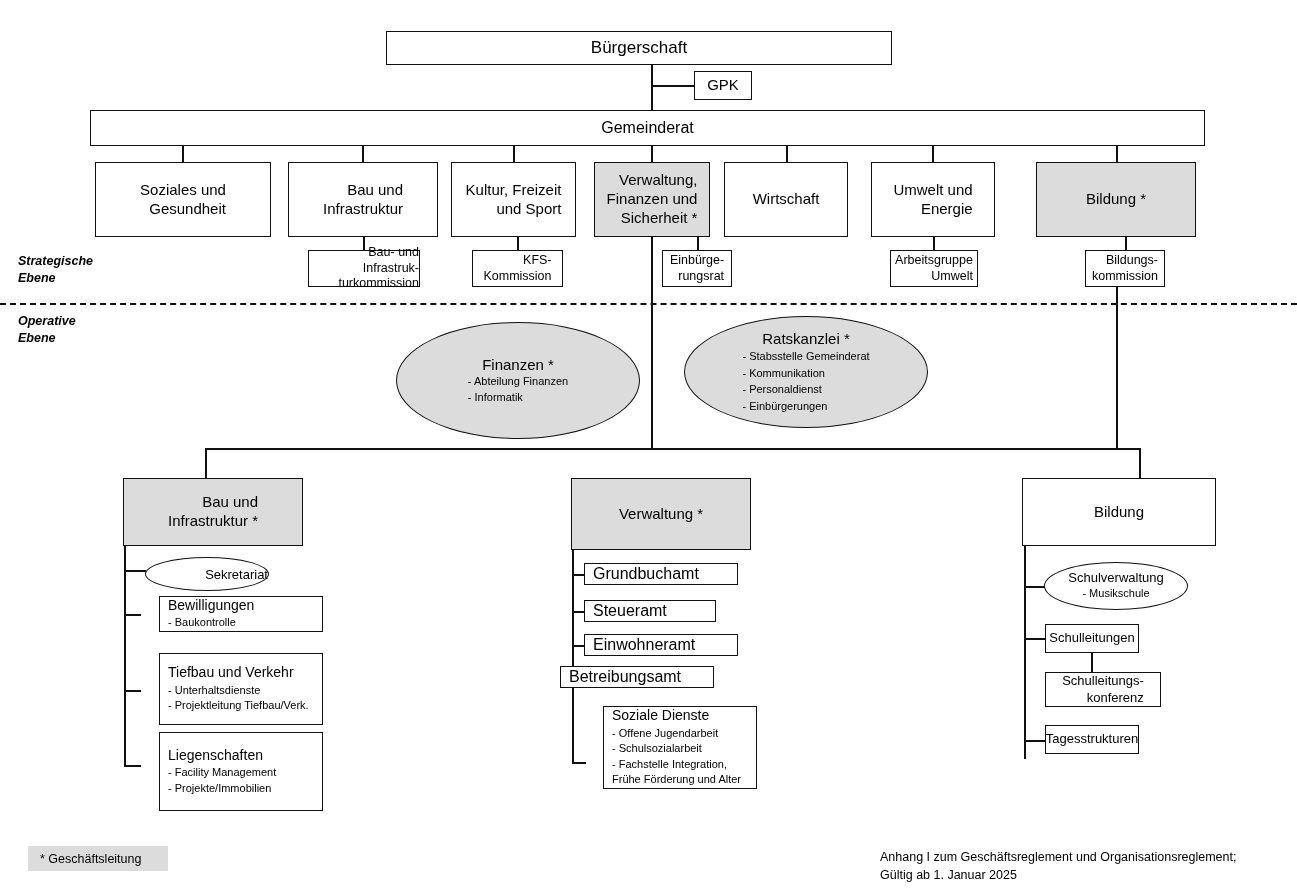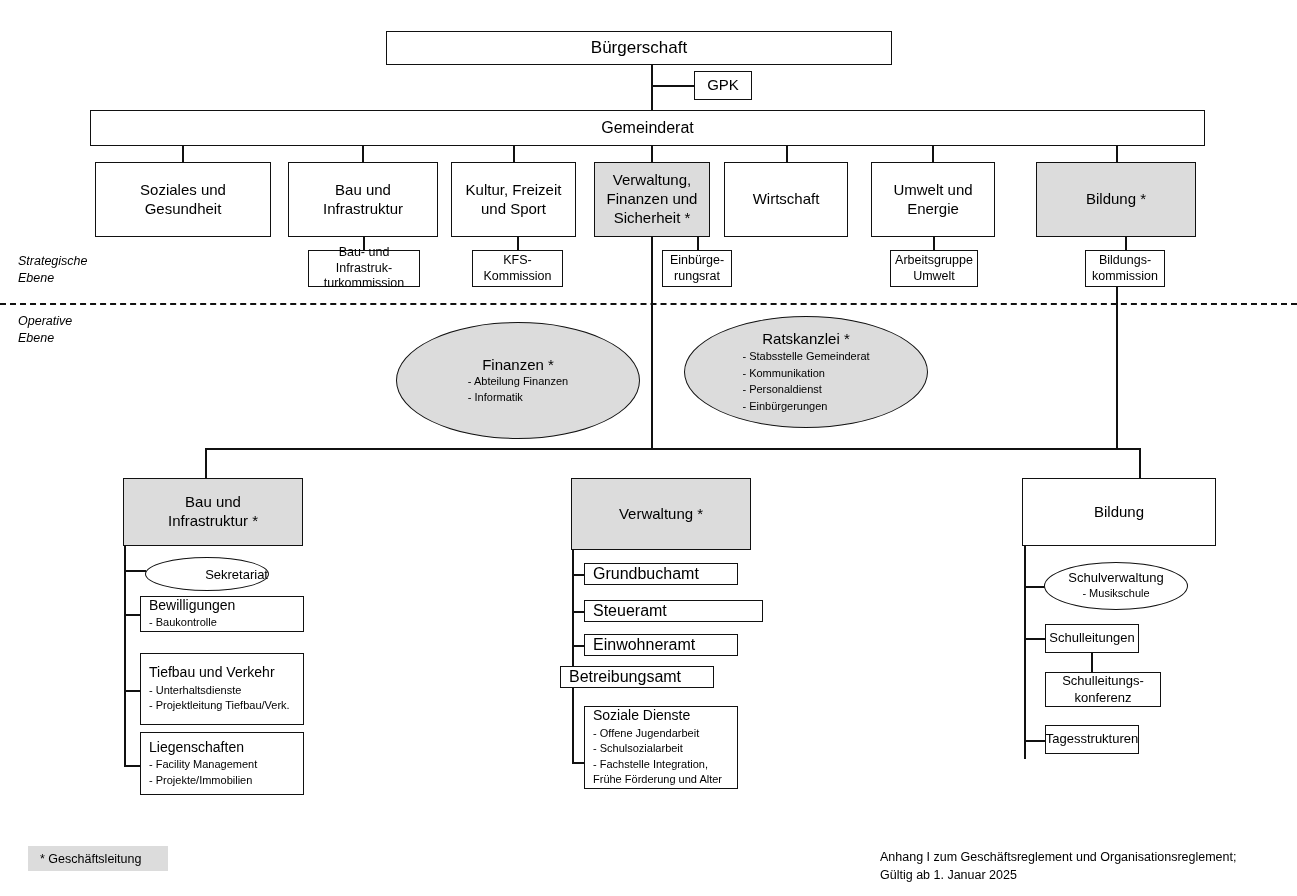--- a/index.html
+++ b/index.html
@@ -1,23 +1,23 @@
 <!DOCTYPE html>
 <html><head>
 <meta charset="utf-8">
 <style>
   html,body{margin:0;padding:0;background:#ffffff;}
   body{font-family:"Liberation Sans", sans-serif;color:#000;}
   #page{position:relative;width:1297px;height:896px;overflow:hidden;background:#fff;}
 
   .box{position:absolute;box-sizing:border-box;border:1.5px solid #111;background:#fff;
        display:flex;flex-direction:column;align-items:center;justify-content:center;
-       text-align:center;line-height:1.25;}
+       text-align:right;line-height:1.25;}
   .box.shaded{background:#dcdcdc;}
-  .box.listbox{align-items:flex-start;justify-content:center;text-align:left;}
+  .box.listbox{align-items:flex-start;justify-content:center;text-align:left;margin-left:19px;}
 
   .ttl{font-size:15px;white-space:pre-line;}
   .ttl-sm{font-size:12.5px;white-space:pre-line;}
   .ttl-big{font-size:16px;font-weight:normal;}
 
   .listbox .lhead{font-size:14px;margin-bottom:1px;}
   .listbox .litem{font-size:11px;line-height:1.42;white-space:pre-line;}
   .pad{padding-left:8px;padding-right:5px;}
 
   .ell{position:absolute;box-sizing:border-box;border:1.5px solid #111;background:#fff;
@@ -26,21 +26,21 @@
   .ell.shaded{background:#dcdcdc;}
   .ell .ehead{font-size:15px;}
   .ell .elist{font-size:11px;line-height:1.5;text-align:left;white-space:pre-line;}
 
   .ln{position:absolute;background:#111;}
   .lnv{width:1.5px;}
   .lnh{height:1.5px;}
 
   .dash{position:absolute;left:0;right:0;border-top:2px dashed #111;}
 
-  .lvl{position:absolute;font-style:italic;font-size:12.5px;line-height:1.35;white-space:pre-line;}
+  .lvl{position:absolute;font-style:italic;font-size:12.5px;line-height:1.35;white-space:pre-line;font-weight:bold;}
 
   
   #logo{position:absolute;}
   #logo .wm{font-style:italic;font-weight:bold;font-size:34px;letter-spacing:-0.5px;
             text-align:right;line-height:1;}
   #logo .bar{height:11px;background:#FFDD00;position:absolute;}
   #logo .dot{width:17px;height:17px;border-radius:50%;background:#E2001A;position:absolute;}
 
   #legend{position:absolute;background:#dcdcdc;display:flex;align-items:center;
           justify-content:flex-start;padding-left:12px;box-sizing:border-box;font-size:12.5px;}
@@ -178,38 +178,38 @@
   </div>
 
   <div class="ln lnh" style="left:124px;top:690px;width:17px;"></div>
   <div class="box listbox pad" style="left:140px;top:653px;width:164px;height:72px;">
     <div class="lhead">Tiefbau und Verkehr</div>
     <div class="litem">- Unterhaltsdienste
 - Projektleitung Tiefbau/Verk.</div>
   </div>
 
   <div class="ln lnh" style="left:124px;top:765px;width:17px;"></div>
-  <div class="box listbox pad" style="left:140px;top:732px;width:164px;height:63px;">
+  <div class="box listbox pad" style="left:140px;top:732px;width:164px;height:79px;">
     <div class="lhead">Liegenschaften</div>
     <div class="litem">- Facility Management
 - Projekte/Immobilien</div>
   </div>
 
   <div class="box shaded" style="left:571px;top:478px;width:180px;height:72px;">
     <div class="ttl">Verwaltung *</div>
   </div>
   <div class="ln lnv" style="left:572px;top:550px;height:213px;"></div>
 
   <div class="ln lnh" style="left:572px;top:574px;width:14px;"></div>
   <div class="box" style="left:584px;top:563px;width:154px;height:22px;">
     <div class="lhead" style="margin:0;padding-left:8px;align-self:flex-start;">Grundbuchamt</div>
   </div>
 
   <div class="ln lnh" style="left:572px;top:611px;width:14px;"></div>
-  <div class="box" style="left:584px;top:600px;width:179px;height:22px;">
+  <div class="box" style="left:584px;top:600px;width:132px;height:22px;">
     <div class="lhead" style="margin:0;padding-left:8px;align-self:flex-start;">Steueramt</div>
   </div>
 
   <div class="ln lnh" style="left:572px;top:645px;width:14px;"></div>
   <div class="box" style="left:584px;top:634px;width:154px;height:22px;">
     <div class="lhead" style="margin:0;padding-left:8px;align-self:flex-start;">Einwohneramt</div>
   </div>
 
   <div class="ln lnh" style="left:572px;top:677px;width:14px;"></div>
   <div class="box" style="left:560px;top:666px;width:154px;height:22px;">

